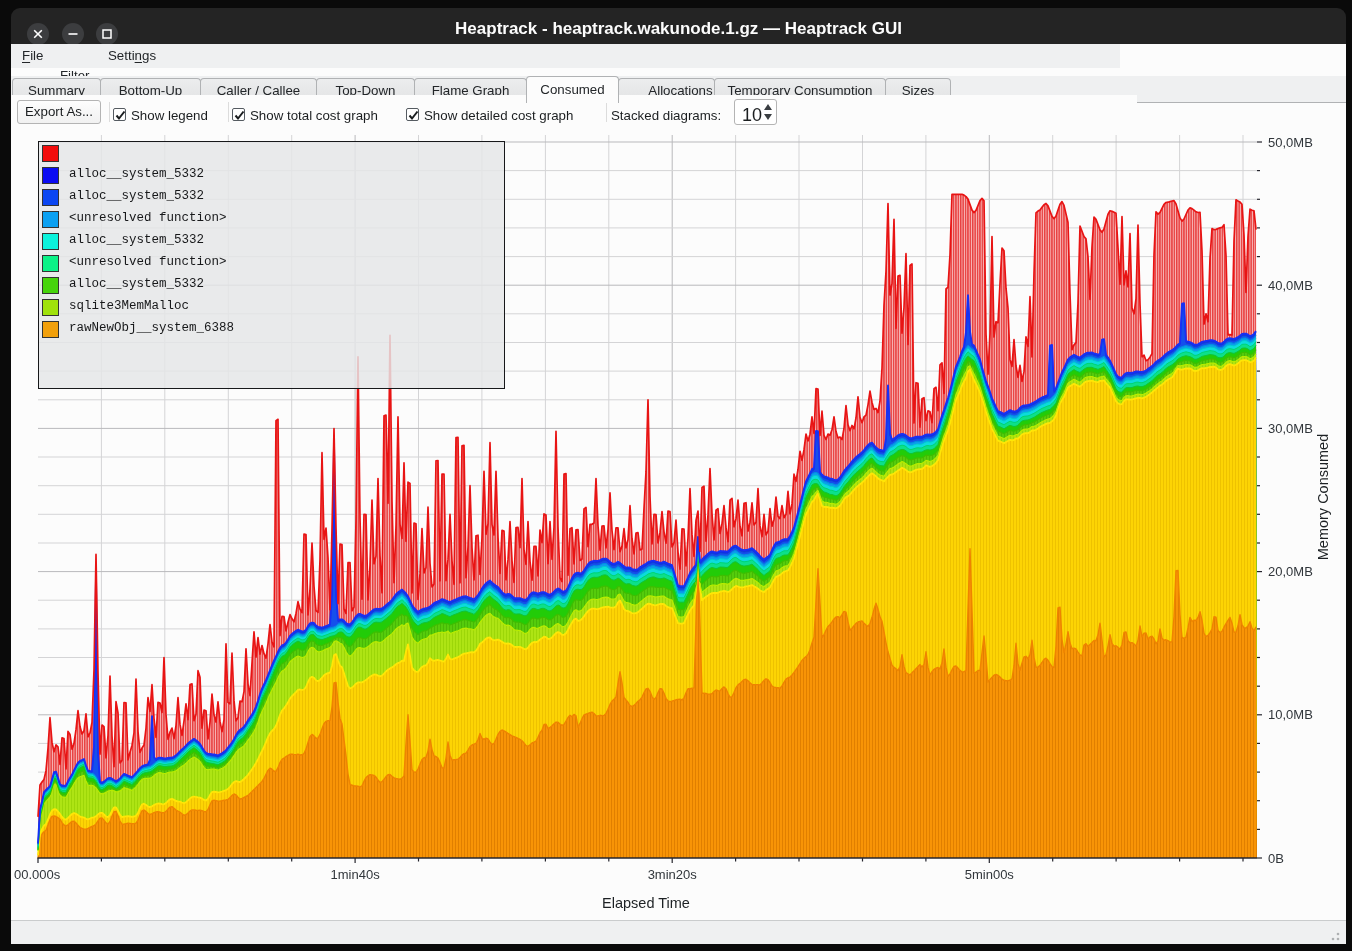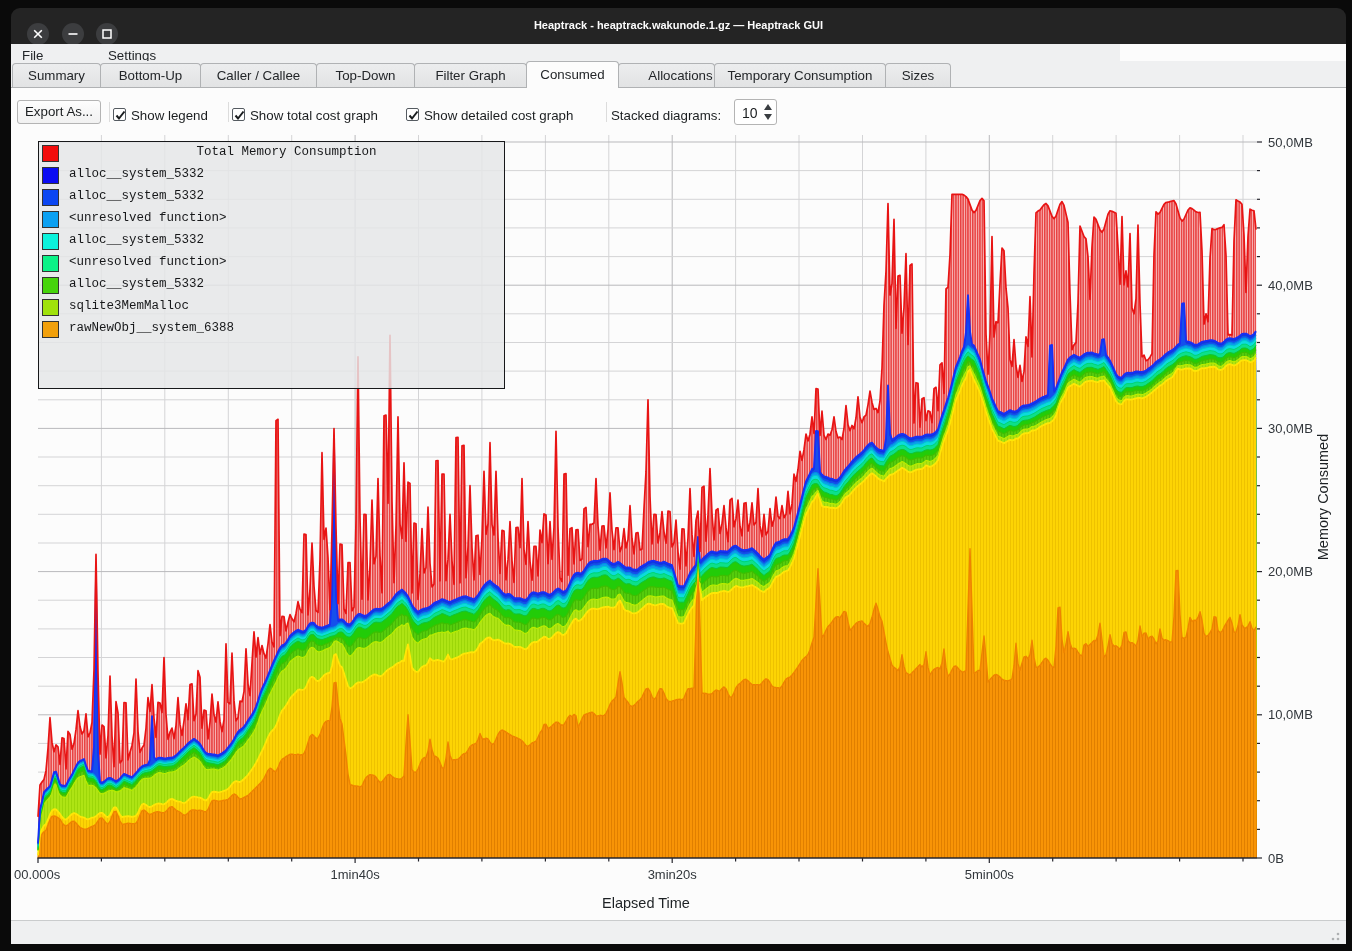--- a/index.html
+++ b/index.html
@@ -1,33 +1,33 @@
 <!DOCTYPE html>
 <html><head><meta charset="utf-8"><title>Heaptrack</title>
 <style>
 * { margin:0; padding:0; box-sizing:border-box; }
 html,body { width:1352px; height:951px; overflow:hidden; background:#0a0a0a; font-family:"Liberation Sans",sans-serif; }
 #win { position:absolute; left:0; top:0; width:1352px; height:951px; background:#0a0a0a; }
 #titlebar { position:absolute; left:11px; top:8px; width:1335px; height:36px; background:#242424; border-radius:9px 9px 0 0; }
-#title { position:absolute; left:0; right:0; top:11px; text-align:center; color:#fcfcfc; font-weight:bold; font-size:11px; }
+#title { position:absolute; left:0; right:0; top:11px; text-align:center; color:#fcfcfc; font-weight:bold; font-size:17px; }
 .wbtn { position:absolute; top:15px; width:22px; height:22px; border-radius:50%; background:#3c3d3f; }
 #closeb { left:16px; } #minb { left:51px; } #maxb { left:85px; }
 #content { position:absolute; left:11px; top:44px; width:1335px; height:900px; background:#fcfcfc; }
 #menubar { position:absolute; left:11px; top:44px; width:1109px; height:24px; background:#eff0f1; color:#232629; font-size:13.3px; }
 .mitem { position:absolute; top:4px; }
-#tabbar { position:absolute; left:11px; top:61px; width:1335px; height:27px; background:#eff0f1; border-bottom:1px solid #b0b2b4; }
+#tabbar { position:absolute; left:11px; top:76px; width:1335px; height:27px; background:#eff0f1; border-bottom:1px solid #b0b2b4; }
 .tab { position:absolute; top:2px; height:24px; background:linear-gradient(#ecedee,#e2e3e4); border:1px solid #b0b2b4; border-bottom:none; border-radius:4px 4px 0 0; font-size:13.3px; color:#232629; text-align:center; line-height:24px; }
 .tabsel { top:0px; height:27px; background:#fcfcfc; line-height:26px; z-index:3; }
 #toolbar { position:absolute; left:11px; top:95px; width:1126px; height:37px; background:#fcfcfc; font-size:13.3px; color:#1b1e20; }
 #exportbtn { position:absolute; left:6px; top:5px; width:84px; height:24px; border:1px solid #b4b4b4; border-radius:3px; background:linear-gradient(#fdfdfd,#f1f1f1); text-align:center; line-height:22px; }
 .tsep { position:absolute; top:7px; width:1px; height:20px; background:#dcdcdc; }
 .cb { position:absolute; top:13px; width:13px; height:13px; border:1px solid #555b61; border-radius:2px; background:#fff; }
 .cblbl { position:absolute; top:13px; }
 #spin { position:absolute; left:723px; top:4px; width:43px; height:26px; border:1px solid #b4b4b4; border-radius:3px; background:#fff; }
-#spin .num { position:absolute; left:7px; top:5px; font-size:14px; }
+#spin .num { position:absolute; left:7px; top:5px; font-size:18px; }
 #spin .arrows { position:absolute; right:1px; top:1px; width:13px; height:22px; }
 .arr-up { position:absolute; left:2px; top:3px; width:0; height:0; border-left:4.5px solid transparent; border-right:4.5px solid transparent; border-bottom:6px solid #3a3e42; }
 .arr-dn { position:absolute; left:2px; bottom:3px; width:0; height:0; border-left:4.5px solid transparent; border-right:4.5px solid transparent; border-top:6px solid #3a3e42; }
 #statusbar { position:absolute; left:11px; top:920px; width:1335px; height:24px; background:#eff0f1; border-top:1px solid #cacccd; }
 #legend { position:absolute; left:38px; top:141px; width:467px; height:248px; background:rgba(229,230,231,0.84); border:1px solid #17181a; font-family:"Liberation Mono",monospace; font-size:12.5px; color:#17181a; z-index:5; }
 .lgrow { position:relative; height:22px; }
 .lgsw { position:absolute; left:3px; top:2.5px; width:17px; height:17px; border:1px solid #333; }
 .lgtxt { position:absolute; left:30px; top:3px; }
 .lgtitle { position:absolute; left:30px; right:0; top:3px; text-align:center; }
 svg { z-index:1; }
@@ -203,21 +203,20 @@
         <text x="355.1" y="879" font-size="13" fill="#31363b" text-anchor="middle">1min40s</text>
         <text x="672.2" y="879" font-size="13" fill="#31363b" text-anchor="middle">3min20s</text>
         <text x="989.3" y="879" font-size="13" fill="#31363b" text-anchor="middle">5min00s</text>
         <text x="646" y="908" font-size="14.5" fill="#1d2124" text-anchor="middle">Elapsed Time</text>
         <text x="1328" y="497" font-size="14.5" fill="#1d2124" text-anchor="middle" transform="rotate(-90 1328 497)">Memory Consumed</text>
       </g>
 </svg>
 <div id="legend">
       <div class="lgrow">
         <span class="lgsw" style="background:#f20c0c"></span>
-        <span class="lgtitle">Total Memory Consumption</span>
       </div>
       <div class="lgrow">
         <span class="lgsw" style="background:#0b0bf2"></span>
         <span class="lgtxt">alloc__system_5332</span>
       </div>
       <div class="lgrow">
         <span class="lgsw" style="background:#0b46f2"></span>
         <span class="lgtxt">alloc__system_5332</span>
       </div>
       <div class="lgrow">
@@ -248,21 +247,21 @@
 <div id="menubar">
 <span class="mitem" style="left:11px;"><span class="mu">F</span>ile</span>
 <span class="mitem" style="left:49px;margin-top:20px;">Filter</span>
 <span class="mitem" style="left:97px;">Setti<span class="mu">n</span>gs</span>
 </div>
 <div id="tabbar">
 <div class="tab" style="left:1px;width:89px;">Summary</div>
 <div class="tab" style="left:89px;width:101px;">Bottom-Up</div>
 <div class="tab" style="left:189px;width:117px;">Caller / Callee</div>
 <div class="tab" style="left:305px;width:99px;">Top-Down</div>
-<div class="tab" style="left:403px;width:113px;">Filter Graph</div>
+<div class="tab" style="left:403px;width:113px;">Flame Graph</div>
 <div class="tab" style="left:607px;width:97px;padding-left:28px;">Allocations</div>
 <div class="tab" style="left:703px;width:172px;">Temporary Consumption</div>
 <div class="tab" style="left:874px;width:66px;">Sizes</div>
 <div class="tab tabsel" style="left:515px;width:93px;">Consumed</div>
 </div>
 <div id="toolbar">
 <div id="exportbtn">Export As...</div>
 <div class="tsep" style="left:98px;"></div>
 <div class="cb" style="left:102px;"><svg width="13" height="13">
           <path d="M2.5,6.5 L5,9.5 L10.5,2.5" stroke="#1b1e20" stroke-width="2" fill="none"></path>

